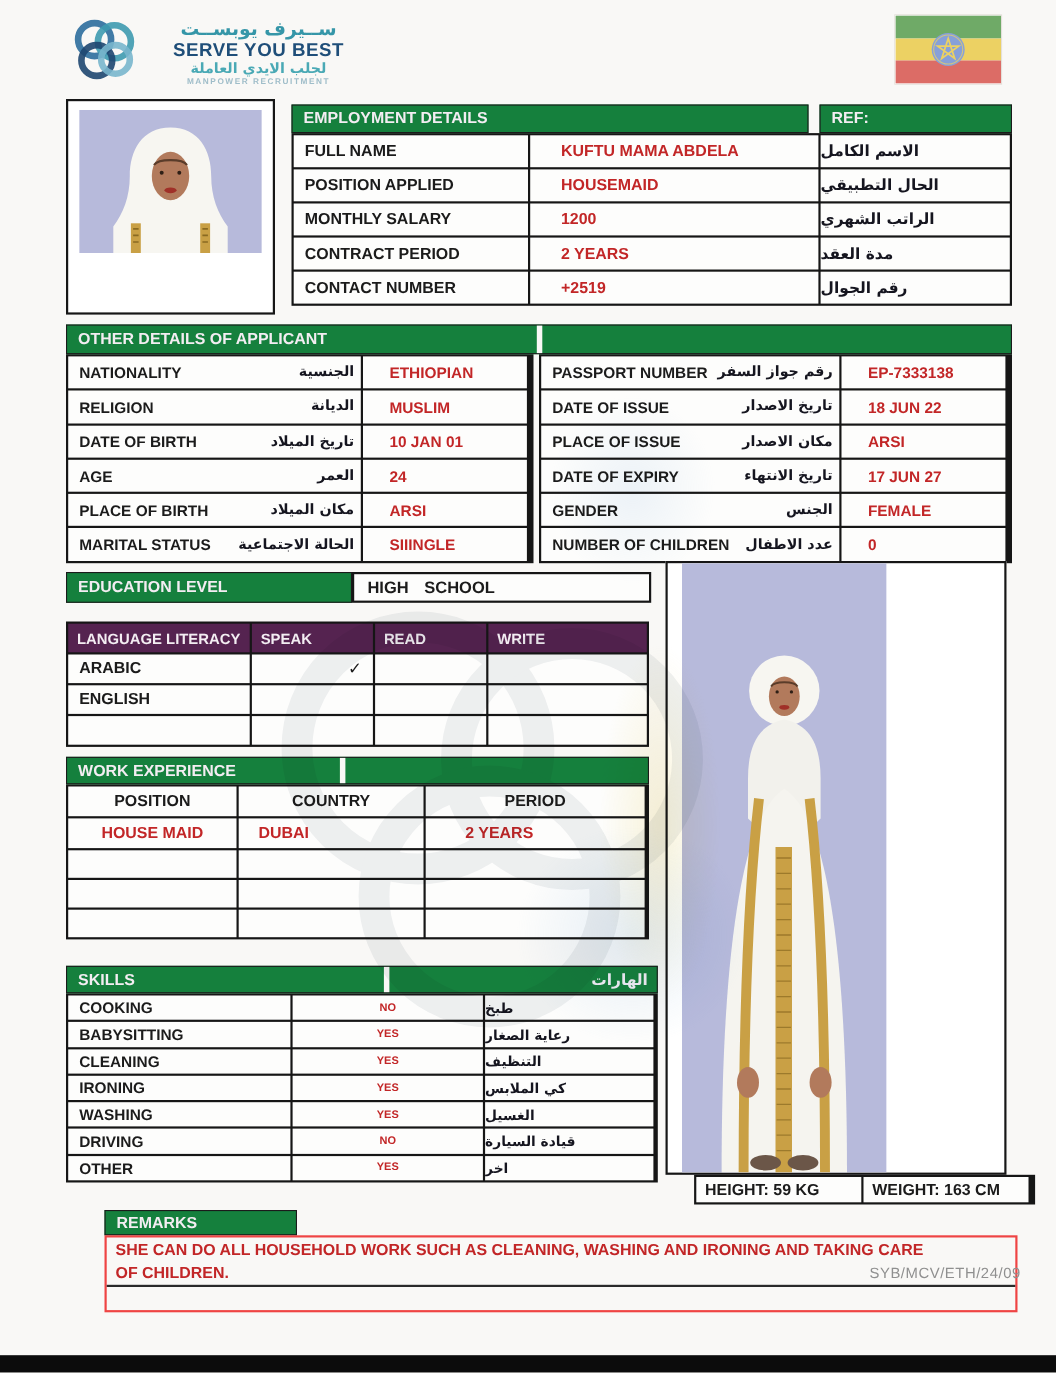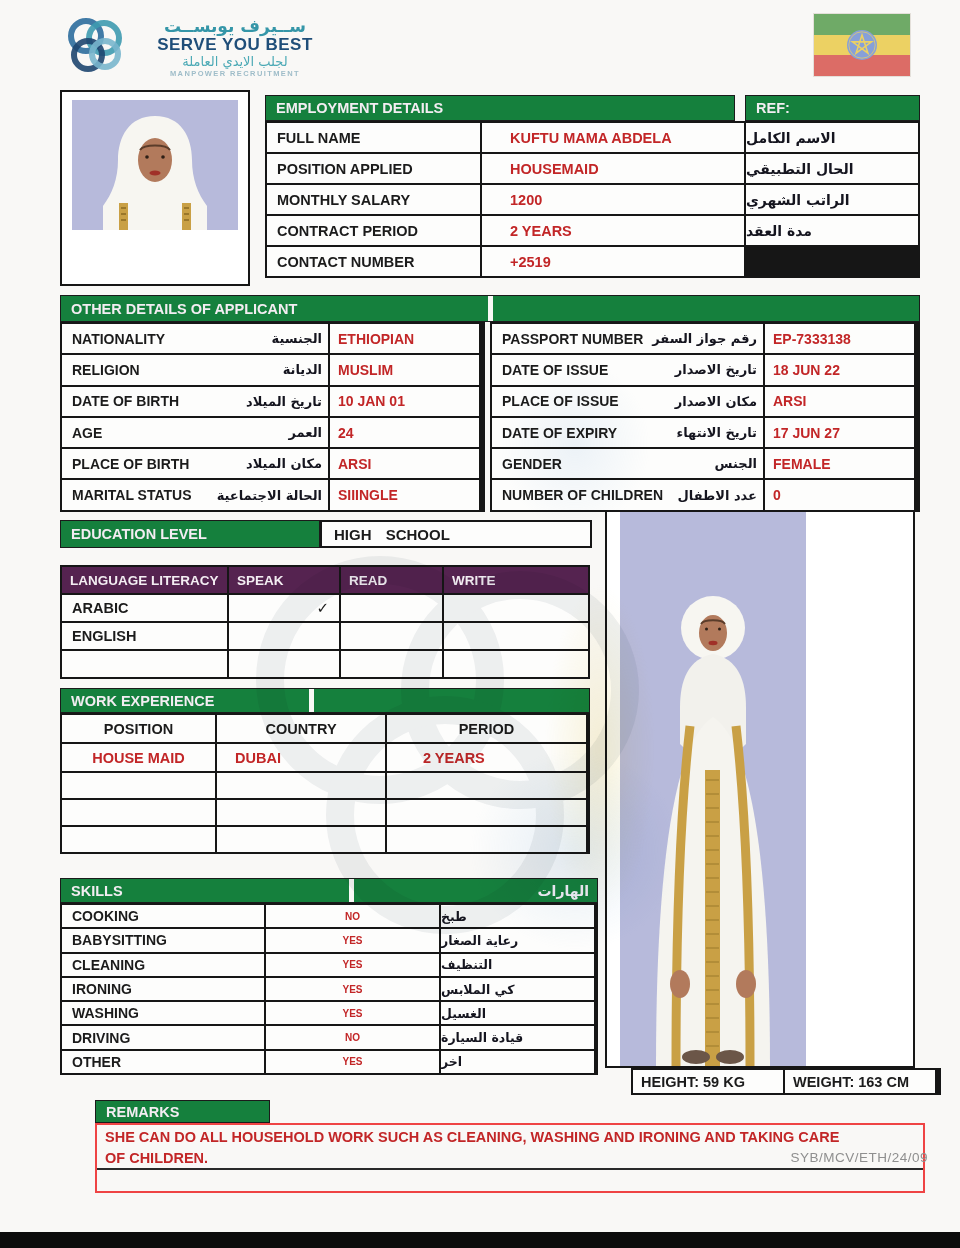--- a/index.html
+++ b/index.html
@@ -10,21 +10,21 @@
     overflow:hidden;margin:0 auto;
   }
   .abs{position:absolute;}
   .ar{font-family:"DejaVu Sans",sans-serif;direction:rtl;}
 
   
   .logo{left:58px;top:10px;display:flex;align-items:center;gap:10px;}
   .logo-text{width:190px;text-align:center;line-height:1.05;}
   .logo-ar{color:#3596a8;font-size:17px;font-weight:bold;}
   .logo-en{color:#1f4e79;font-size:17px;font-weight:bold;letter-spacing:.5px;}
-  .logo-tag-ar{color:#4aa9b5;font-size:13px;font-weight:normal;margin-top:1px;}
+  .logo-tag-ar{color:#4aa9b5;font-size:13px;font-weight:bold;margin-top:1px;}
   .logo-tag-en{color:#9fbdc9;font-size:7.5px;font-weight:bold;letter-spacing:1.4px;margin-top:1px;}
   .flag{left:814px;top:14px;width:96px;height:62px;box-shadow:0 0 0 1px #e4e0da;}
 
   
   .gtable{display:grid;background:#161616;gap:2px;padding:2px;}
   .gtable>div{background:#fdfdfc;display:flex;align-items:center;overflow:hidden;}
   .cell-lbl{padding-left:10px;font-weight:bold;font-size:14.5px;}
   .cell-val{color:#c22627;font-weight:bold;font-size:14.5px;}
   .cell-ar{justify-content:flex-end;padding-right:8px;font-weight:bold;font-size:13.5px;color:#15151f;}
 
@@ -46,21 +46,21 @@
   .other{left:60px;top:295px;width:860px;}
   .other-head{height:27px;position:relative;}
   .other-head .divider{position:absolute;left:427px;top:0;bottom:0;width:5px;background:#f9f8f6;}
   .other-body{display:flex;gap:5px;margin-top:0px;}
   .od-grid{grid-auto-rows:29.3px;}
   .od-left{width:425px;grid-template-columns:266px 149px;}
   .od-right{width:430px;grid-template-columns:271px 149px;}
   .od-lblcell{justify-content:space-between;padding:0 6px 0 10px;}
   .od-lblcell .en{font-weight:bold;font-size:14px;white-space:nowrap;}
   .od-lblcell .arr{font-weight:bold;font-size:13px;color:#15151f;white-space:nowrap;}
-  .od-grid .cell-val{padding-left:8px;font-size:14px;}
+  .od-grid .cell-val{padding-left:24px;font-size:14px;}
 
   
   .edu{left:60px;top:520px;display:flex;height:28px;}
   .edu-lbl{width:260px;}
   .edu-val{width:272px;background:#fdfdfc;border:2px solid #161616;display:flex;
            align-items:center;padding-left:12px;font-weight:bold;font-size:15px;word-spacing:10px;}
 
   
   .lang{left:60px;top:565px;width:530px;grid-template-columns:165px 110px 101px 144px;
         grid-template-rows:26px 26px 26px 26px;}
@@ -180,20 +180,21 @@
       <div class="cell-val">HOUSEMAID</div>
       <div class="cell-ar ar">الحال التطبيقي</div>
       <div class="cell-lbl">MONTHLY SALARY</div>
       <div class="cell-val">1200</div>
       <div class="cell-ar ar">الراتب الشهري</div>
       <div class="cell-lbl">CONTRACT PERIOD</div>
       <div class="cell-val">2 YEARS</div>
       <div class="cell-ar ar">مدة العقد</div>
       <div class="cell-lbl">CONTACT NUMBER</div>
       <div class="cell-val">+2519</div>
+      <div class="cell-ar ar">رقم الجوال</div>
     </div>
   </div>
 
   <div class="abs other">
     <div class="pbar other-head">
       <span class="t">OTHER DETAILS OF APPLICANT</span>
       <span class="divider"></span>
     </div>
     <div class="other-body">
       <div class="gtable od-grid od-left">

